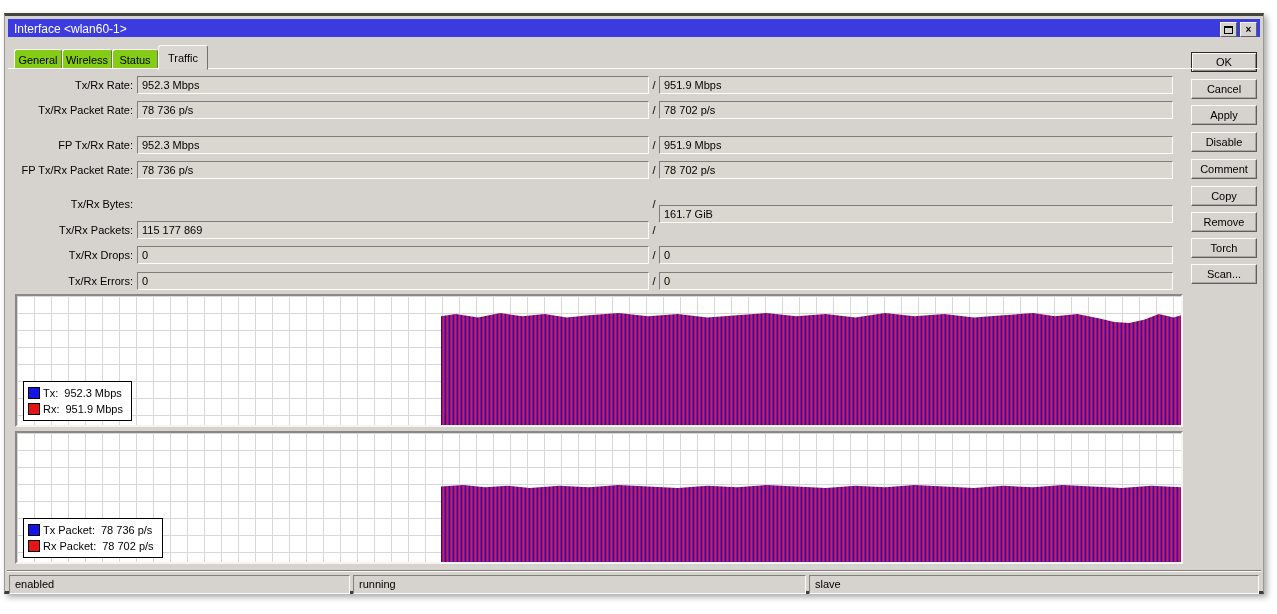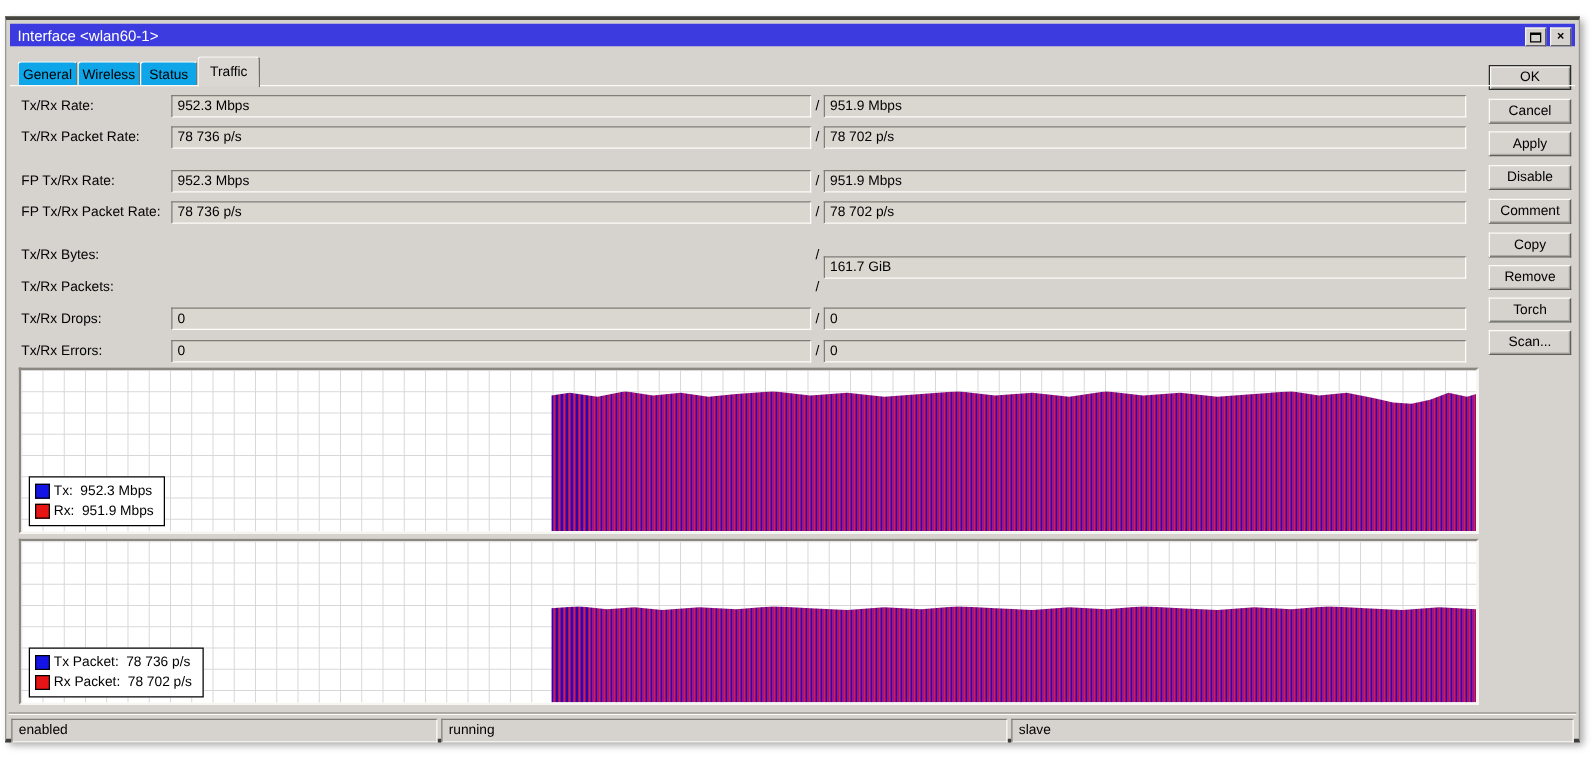--- a/index.html
+++ b/index.html
@@ -13,29 +13,29 @@
               background:#3b3bdf; color:#ffffff; font-size:12px; line-height:21px;
               padding-left:6px; }
   .win-btn { position:absolute; top:3px; width:17px; height:15px; background:#d6d3ce;
              border:1px solid; border-color:#f5f4f1 #5f5e5a #5f5e5a #f5f4f1;
              font-size:10px; font-weight:bold; color:#000; text-align:center; line-height:13px; }
   .btn-max { right:23px; }
   .btn-close { right:3px; }
   .max-glyph { display:inline-block; width:9px; height:8px; border:1px solid #000;
                border-top:2px solid #000; margin-top:3px; }
   
-  .tab { position:absolute; top:33px; height:20px; background:#0ea5e9; font-size:11px;
+  .tab { position:absolute; top:33px; height:20px; background:#84cc16; font-size:11px;
          line-height:20px; text-align:center; border:1px solid;
          border-color:#fbfaf8 #716f6a #d6d3ce #fbfaf8; border-radius:3px 3px 0 0; z-index:1; }
   .tab.active { top:29px; height:25px; line-height:24px; background:#dad7d2; z-index:3; }
   .tab-divider { position:absolute; left:3px; right:3px; top:52px; height:1px;
                  background:#fbfaf8; z-index:2; }
   
-  .row-label { position:absolute; left:12px; width:128px; height:18px; font-size:11px;
-               line-height:18px; color:#000; }
+  .row-label { position:absolute; left:0; width:128px; height:18px; font-size:11px;
+               line-height:18px; text-align:right; color:#000; }
   .field { position:absolute; height:18px; background:#dad7d0; font-size:11px; line-height:16px;
            padding-left:4px; border:1px solid; border-color:#7f7d78 #fdfcfa #fdfcfa #7f7d78; }
   .f1 { left:132px; width:512px; }
   .f2 { left:654px; width:514px; }
   .slash { position:absolute; left:644px; width:10px; height:18px; font-size:11px;
            line-height:18px; text-align:center; }
   
   .side-btn { position:absolute; left:1186px; width:66px; height:20px; background:#d6d3ce;
               font-size:11px; line-height:18px; text-align:center; border:1px solid;
               border-color:#fbfaf8 #5f5e5a #5f5e5a #fbfaf8; box-shadow:inset -1px -1px 0 #aaa8a2; }
@@ -110,20 +110,21 @@
   <div class="row-label" style="top:145px;">FP Tx/Rx Packet Rate:</div>
   <div class="field f1" style="top:145px;">78 736 p/s</div>
   <div class="slash" style="top:145px;">/</div>
   <div class="field f2" style="top:145px;">78 702 p/s</div>
 
   <div class="row-label" style="top:179px;">Tx/Rx Bytes:</div>
   <div class="slash" style="top:179px;">/</div>
   <div class="field f2" style="top:189px;">161.7 GiB</div>
 
   <div class="row-label" style="top:205px;">Tx/Rx Packets:</div>
+  <div class="field f1" style="top:205px;">115 177 869</div>
   <div class="slash" style="top:205px;">/</div>
 
   <div class="row-label" style="top:230px;">Tx/Rx Drops:</div>
   <div class="field f1" style="top:230px;">0</div>
   <div class="slash" style="top:230px;">/</div>
   <div class="field f2" style="top:230px;">0</div>
 
   <div class="row-label" style="top:256px;">Tx/Rx Errors:</div>
   <div class="field f1" style="top:256px;">0</div>
   <div class="slash" style="top:256px;">/</div>

